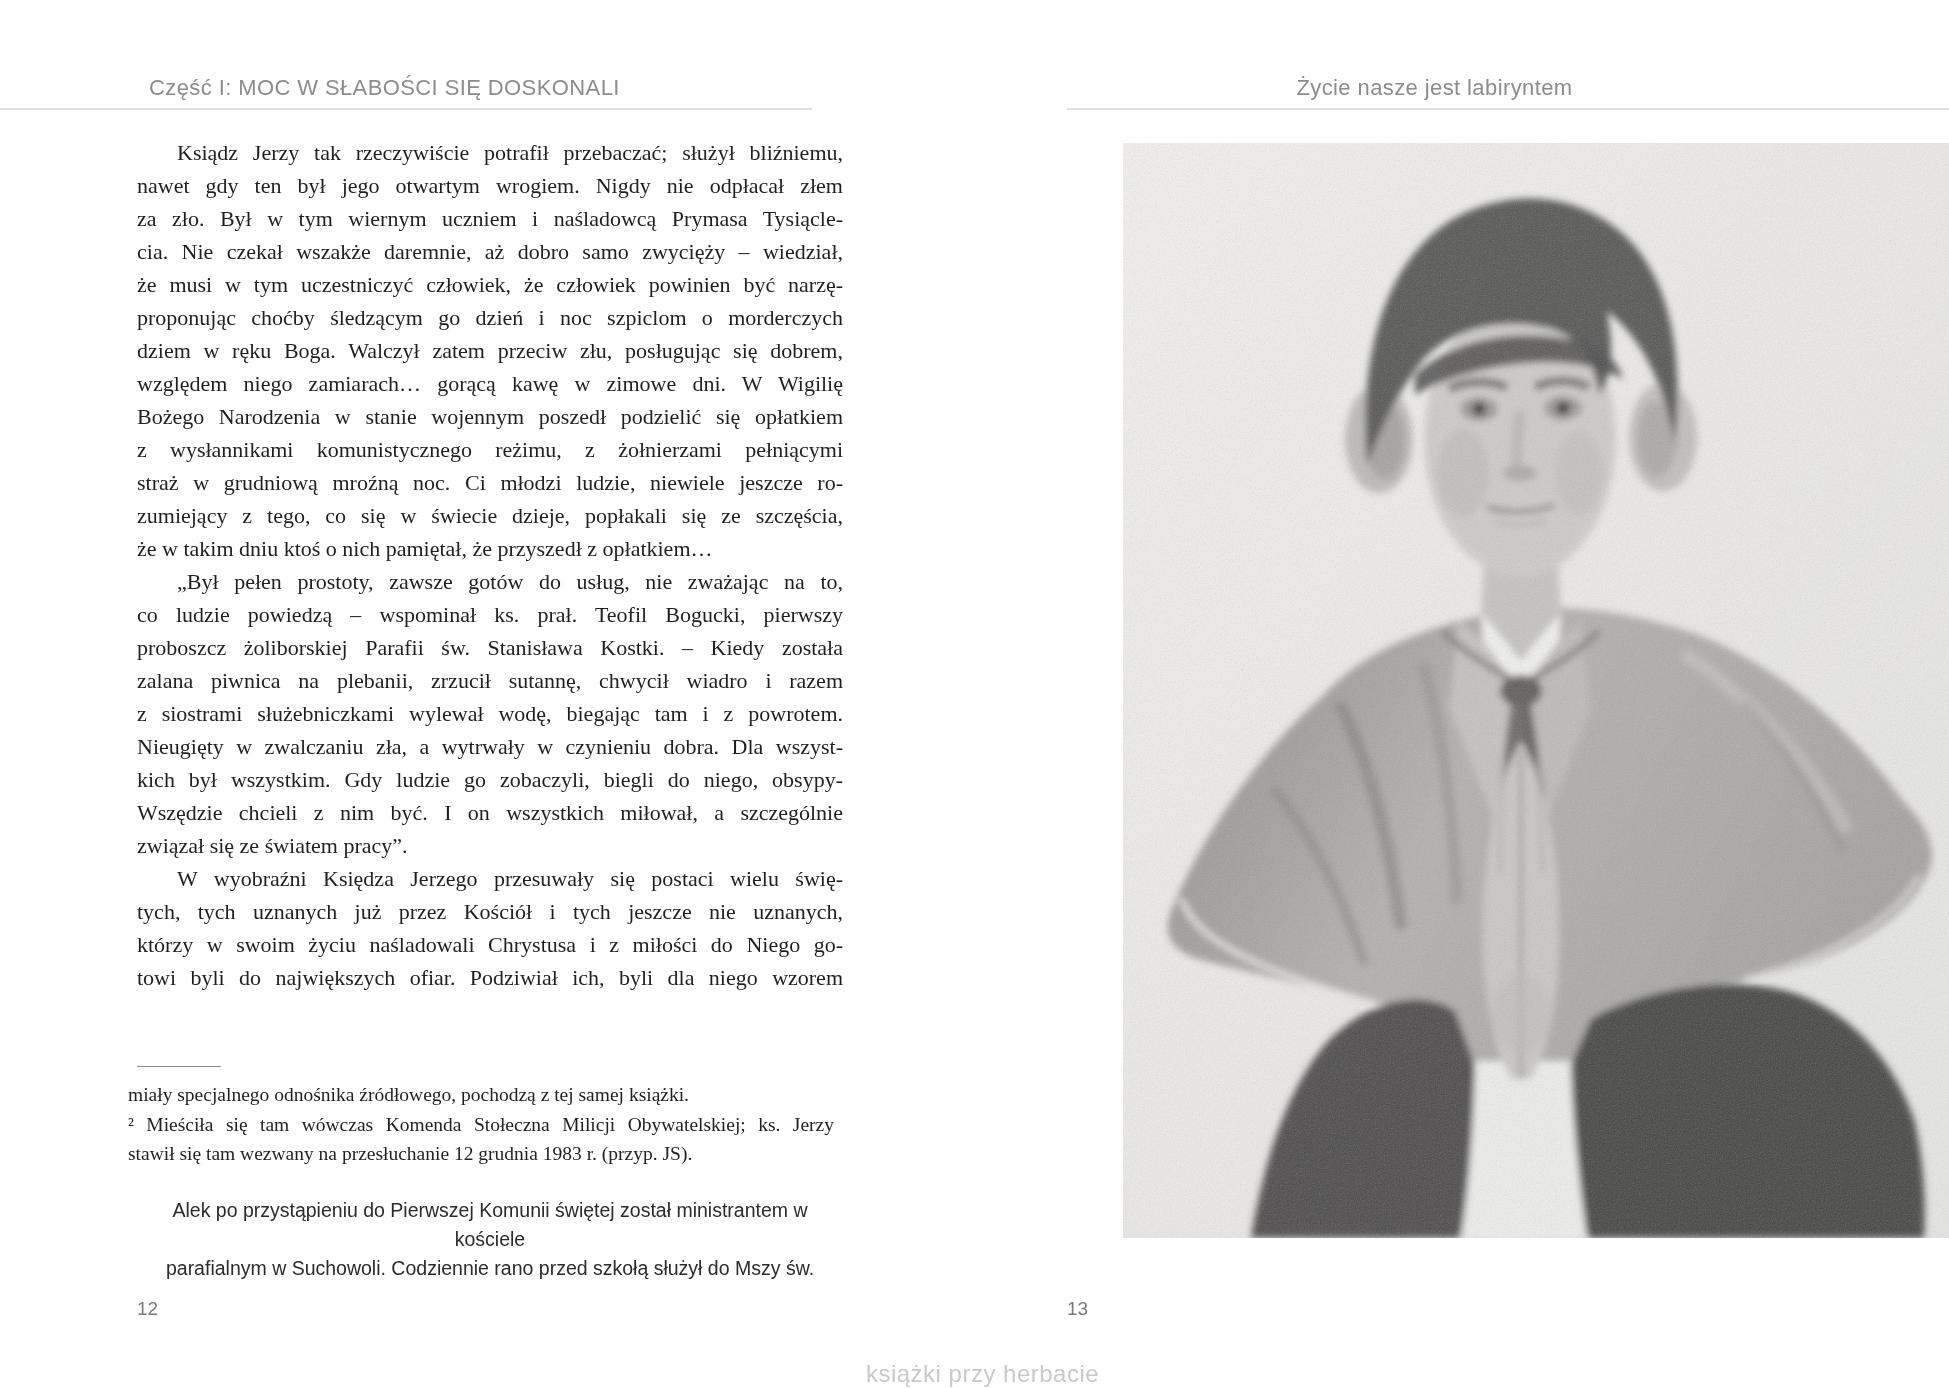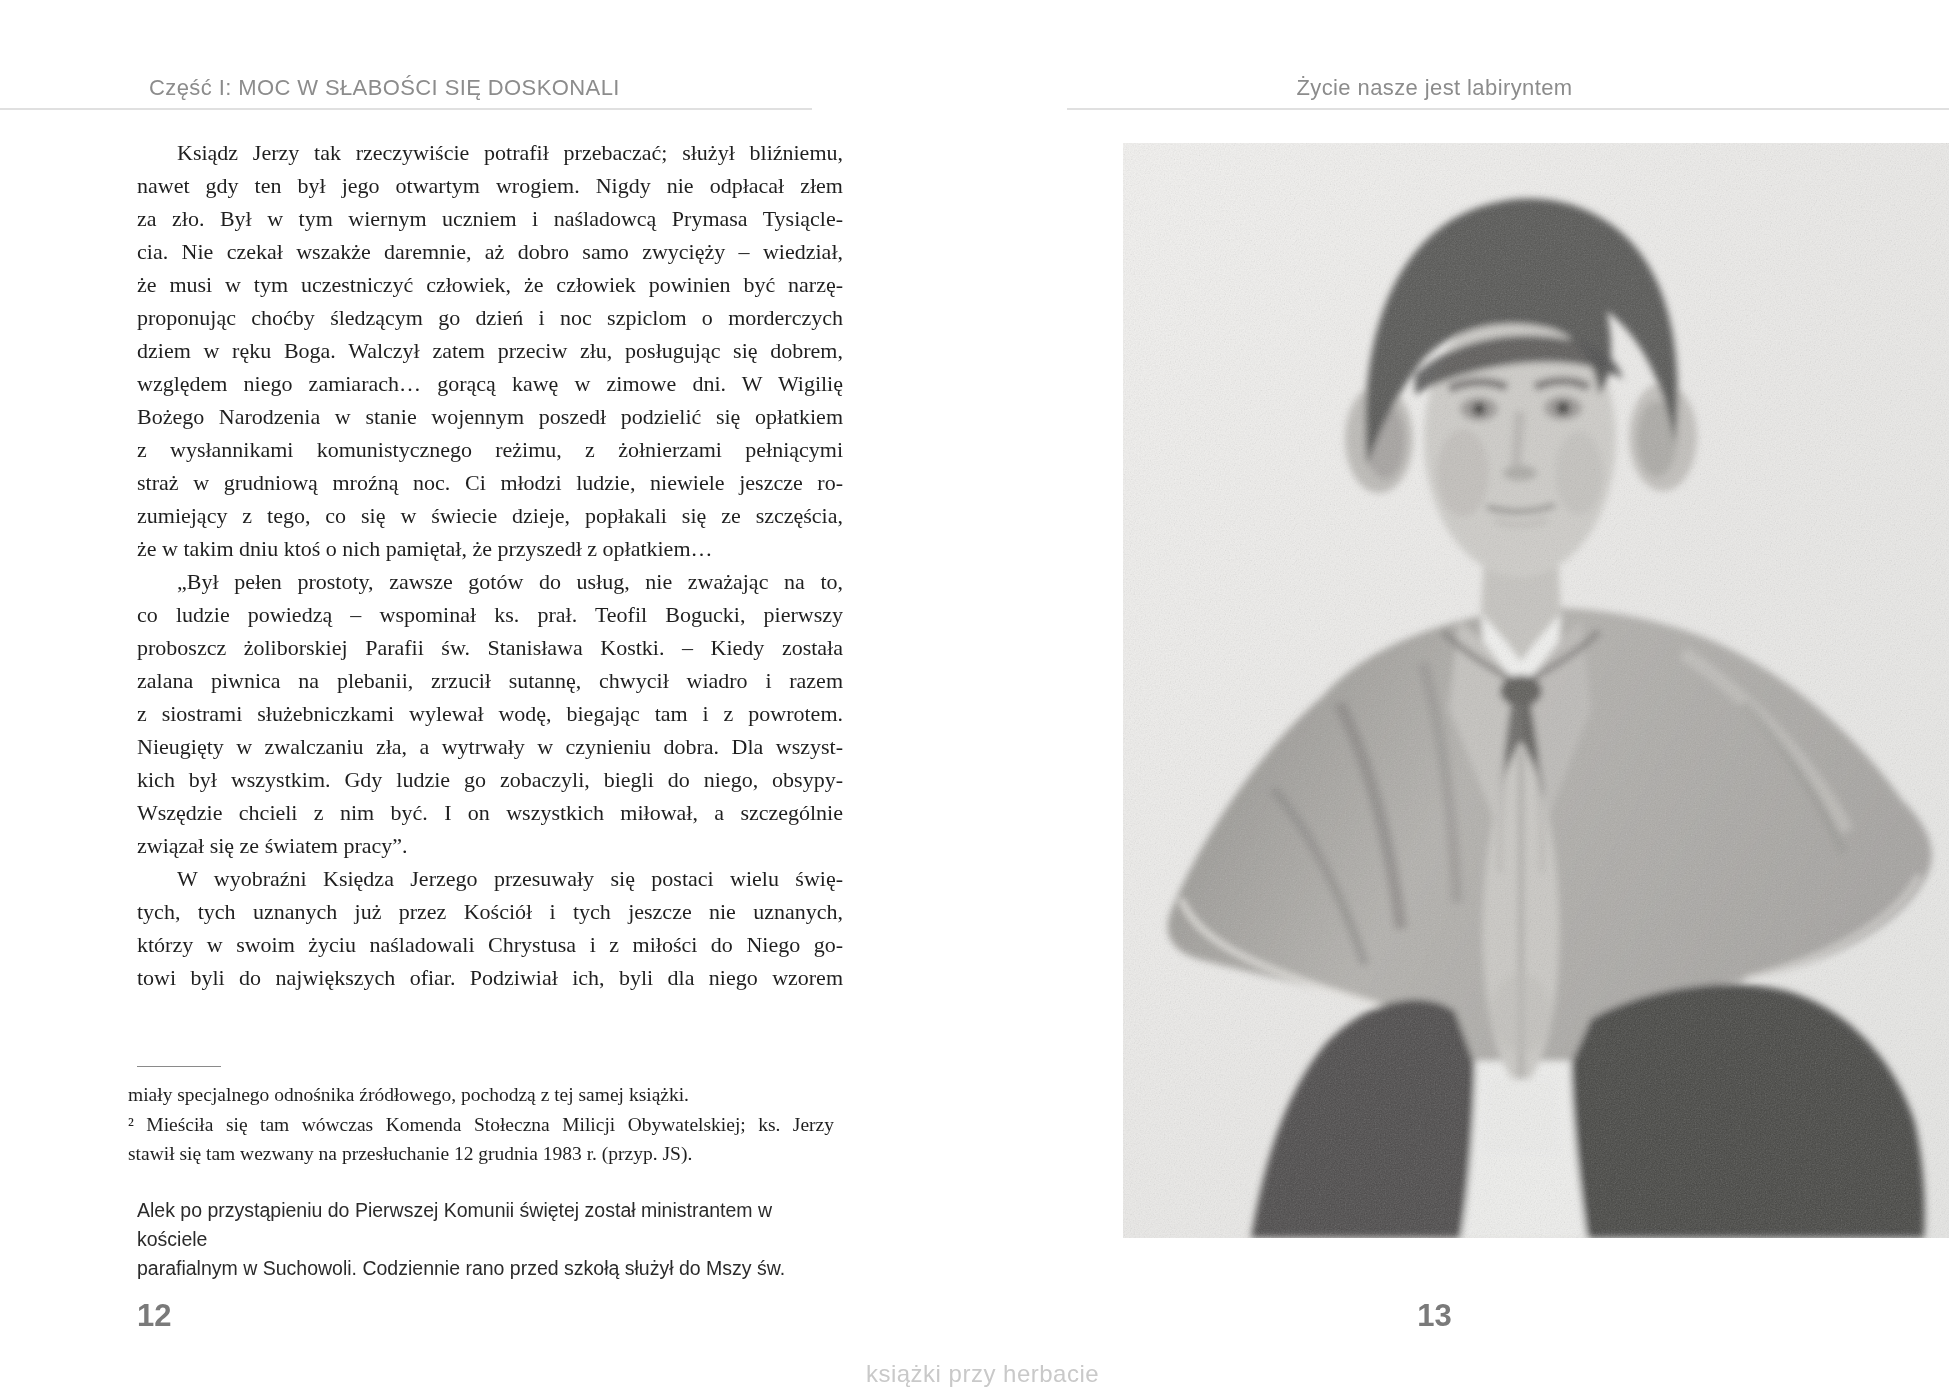--- a/index.html
+++ b/index.html
@@ -22,31 +22,31 @@
   }
   .line{display:block;text-align:justify;text-align-last:justify;}
   .line.endline{text-align-last:left;}
   .line.indent{text-indent:40px;}
   .fn-rule{position:absolute;left:137px;top:1066px;width:84px;height:1px;background:#8a8a8a;}
   .footnotes{
     position:absolute;left:128px;top:1080px;width:706px;
     font-size:19.5px;line-height:29.5px;color:var(--body-text,#1f1f1f);
   }
   .caption{
-    position:absolute;left:137px;top:1196px;width:706px;text-align:left;
+    position:absolute;left:137px;top:1196px;width:706px;text-align:center;
     font-family:"Liberation Sans","DejaVu Sans",sans-serif;
     font-size:19.5px;line-height:29px;color:var(--caption-text,#2b2b2b);
   }
   .cap-line{display:block;}
   .pageno{
     position:absolute;top:1298px;font-family:"Liberation Sans","DejaVu Sans",sans-serif;
-    font-size:31px;font-weight:700;color:var(--page-number,#7a7a7a);
+    font-size:19px;font-weight:400;color:var(--page-number,#7a7a7a);
   }
   .pageno.left{left:137px;}
-  .pageno.right{left:1067px;width:735px;text-align:center;}
+  .pageno.right{left:1067px;width:735px;text-align:left;}
   .photo{position:absolute;left:1123px;top:143px;width:826px;height:1095px;}
   .photo svg{display:block;width:100%;height:100%;}
   .watermark{
     position:absolute;left:8px;top:1360px;width:1949px;text-align:center;
     font-family:"Liberation Sans","DejaVu Sans",sans-serif;
     font-size:24px;color:var(--watermark,#c9c9c9);letter-spacing:.5px;
   }
 </style>
 </head>
 <body>

